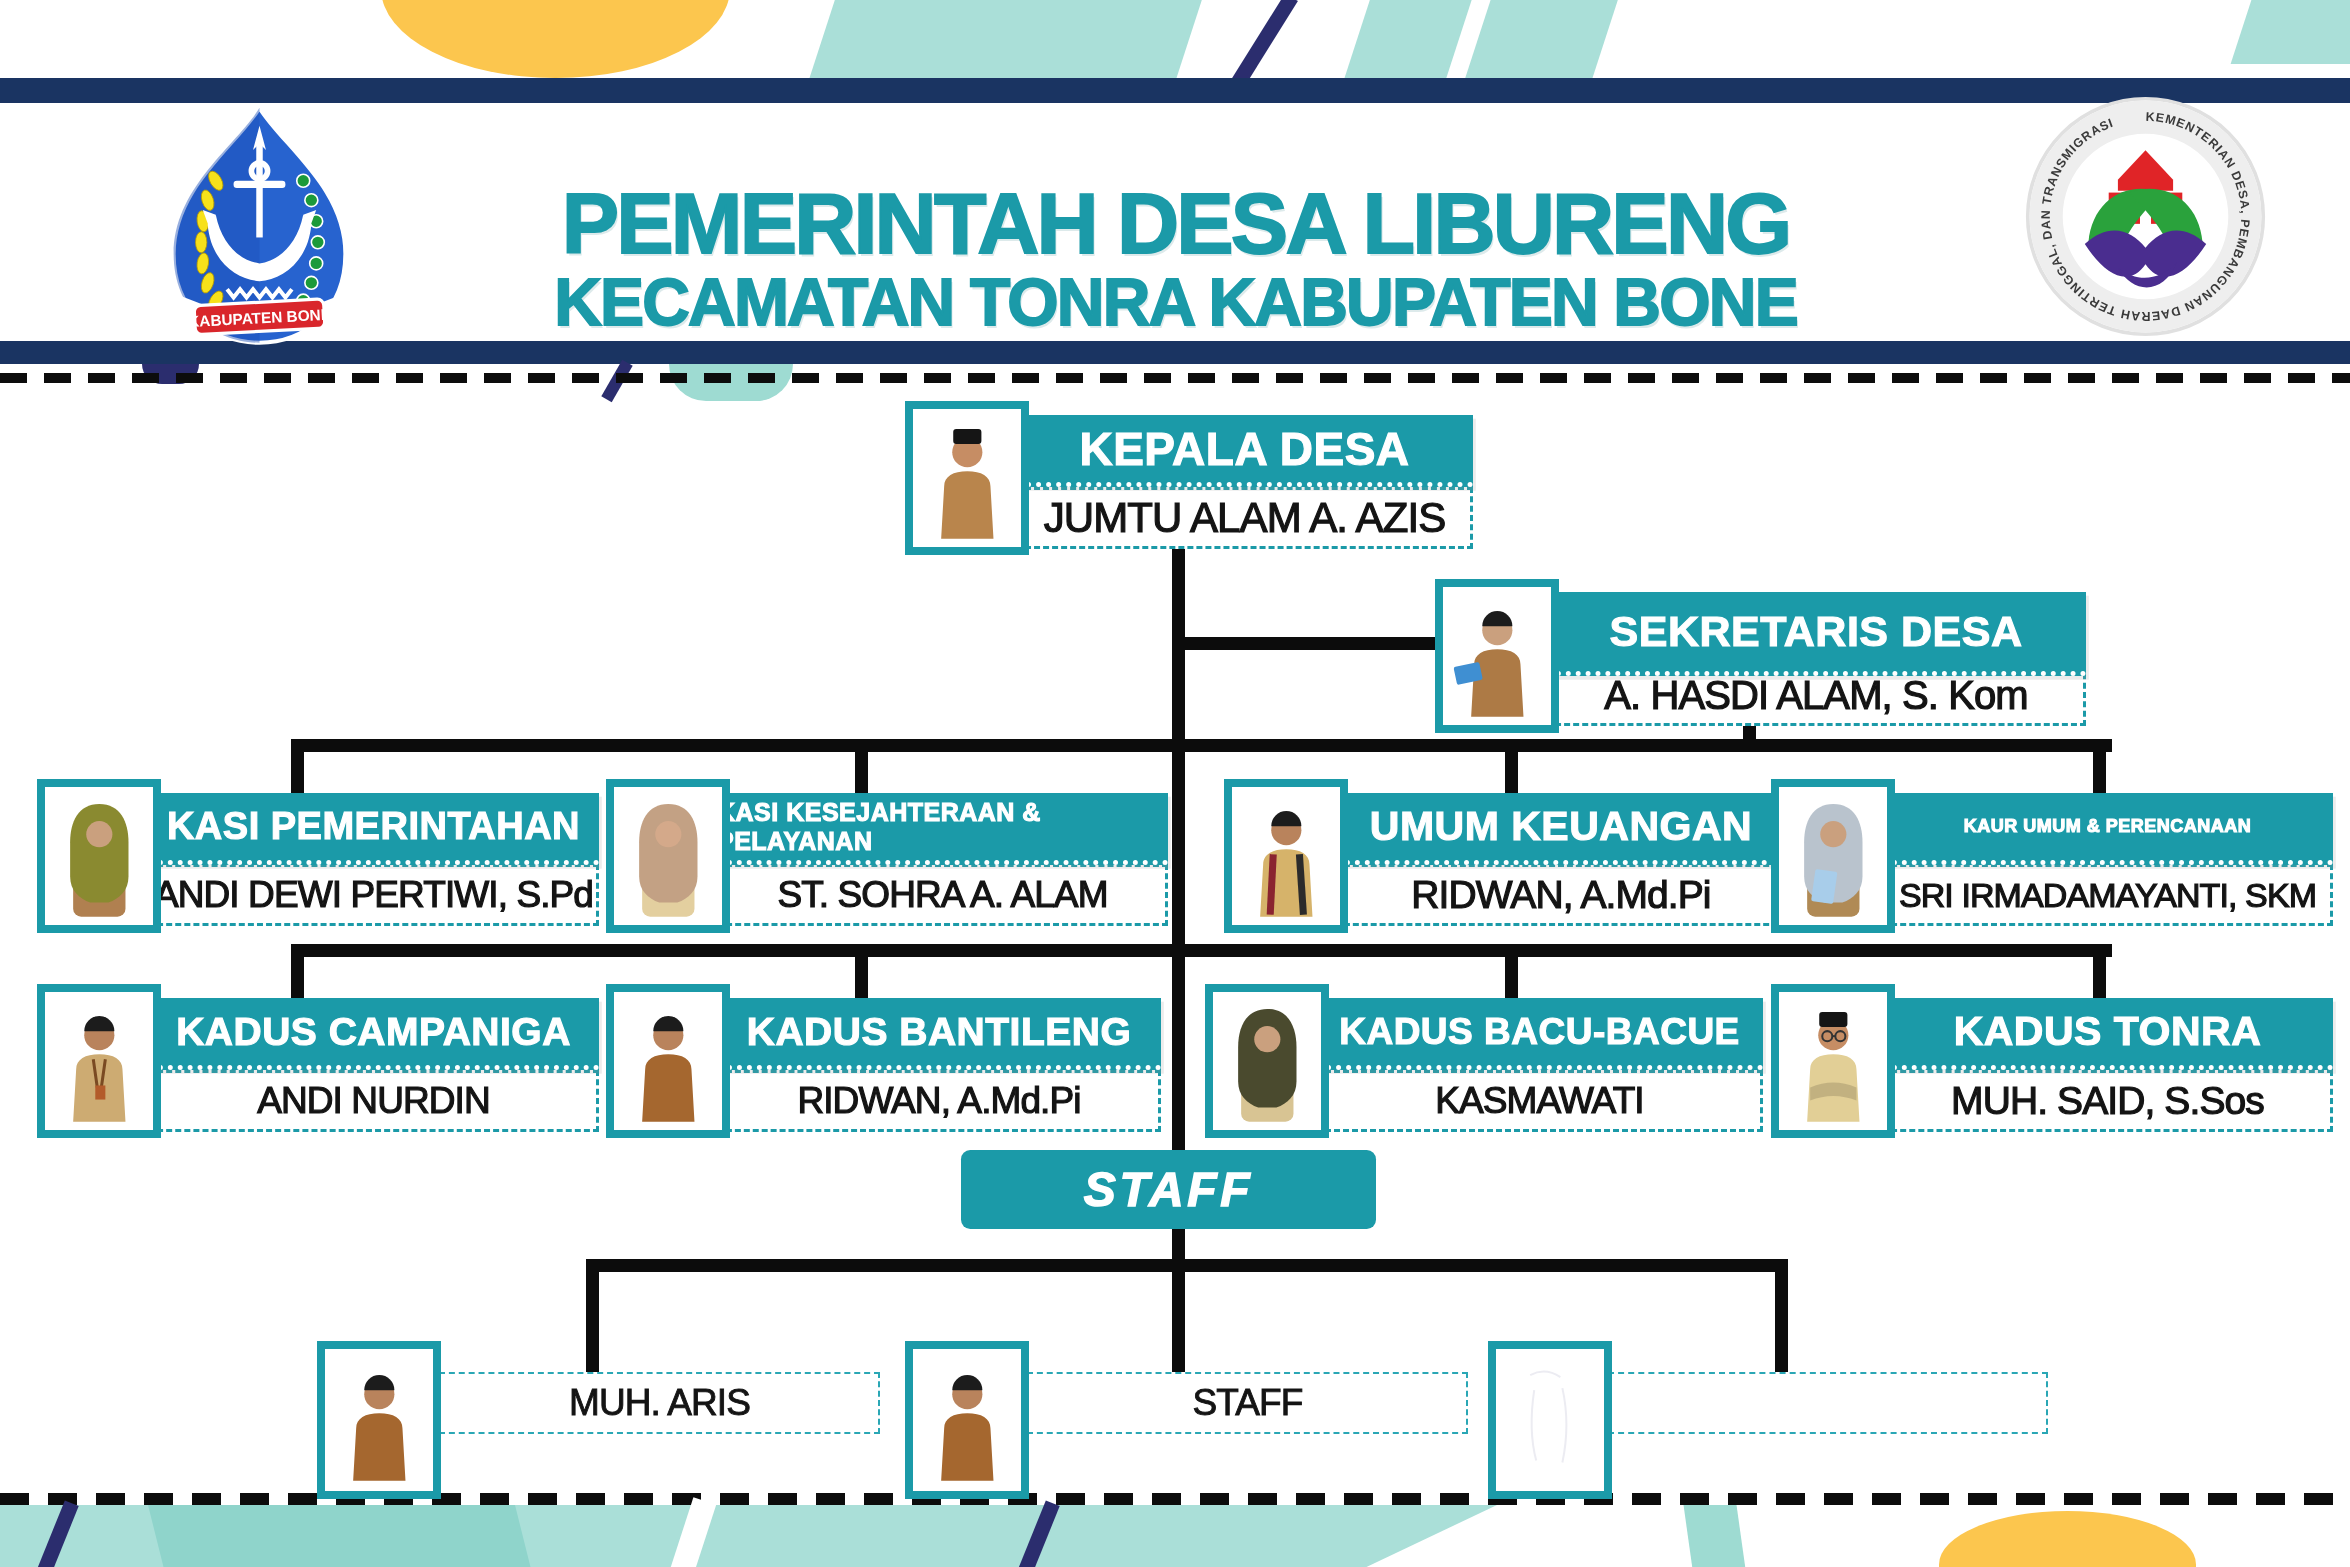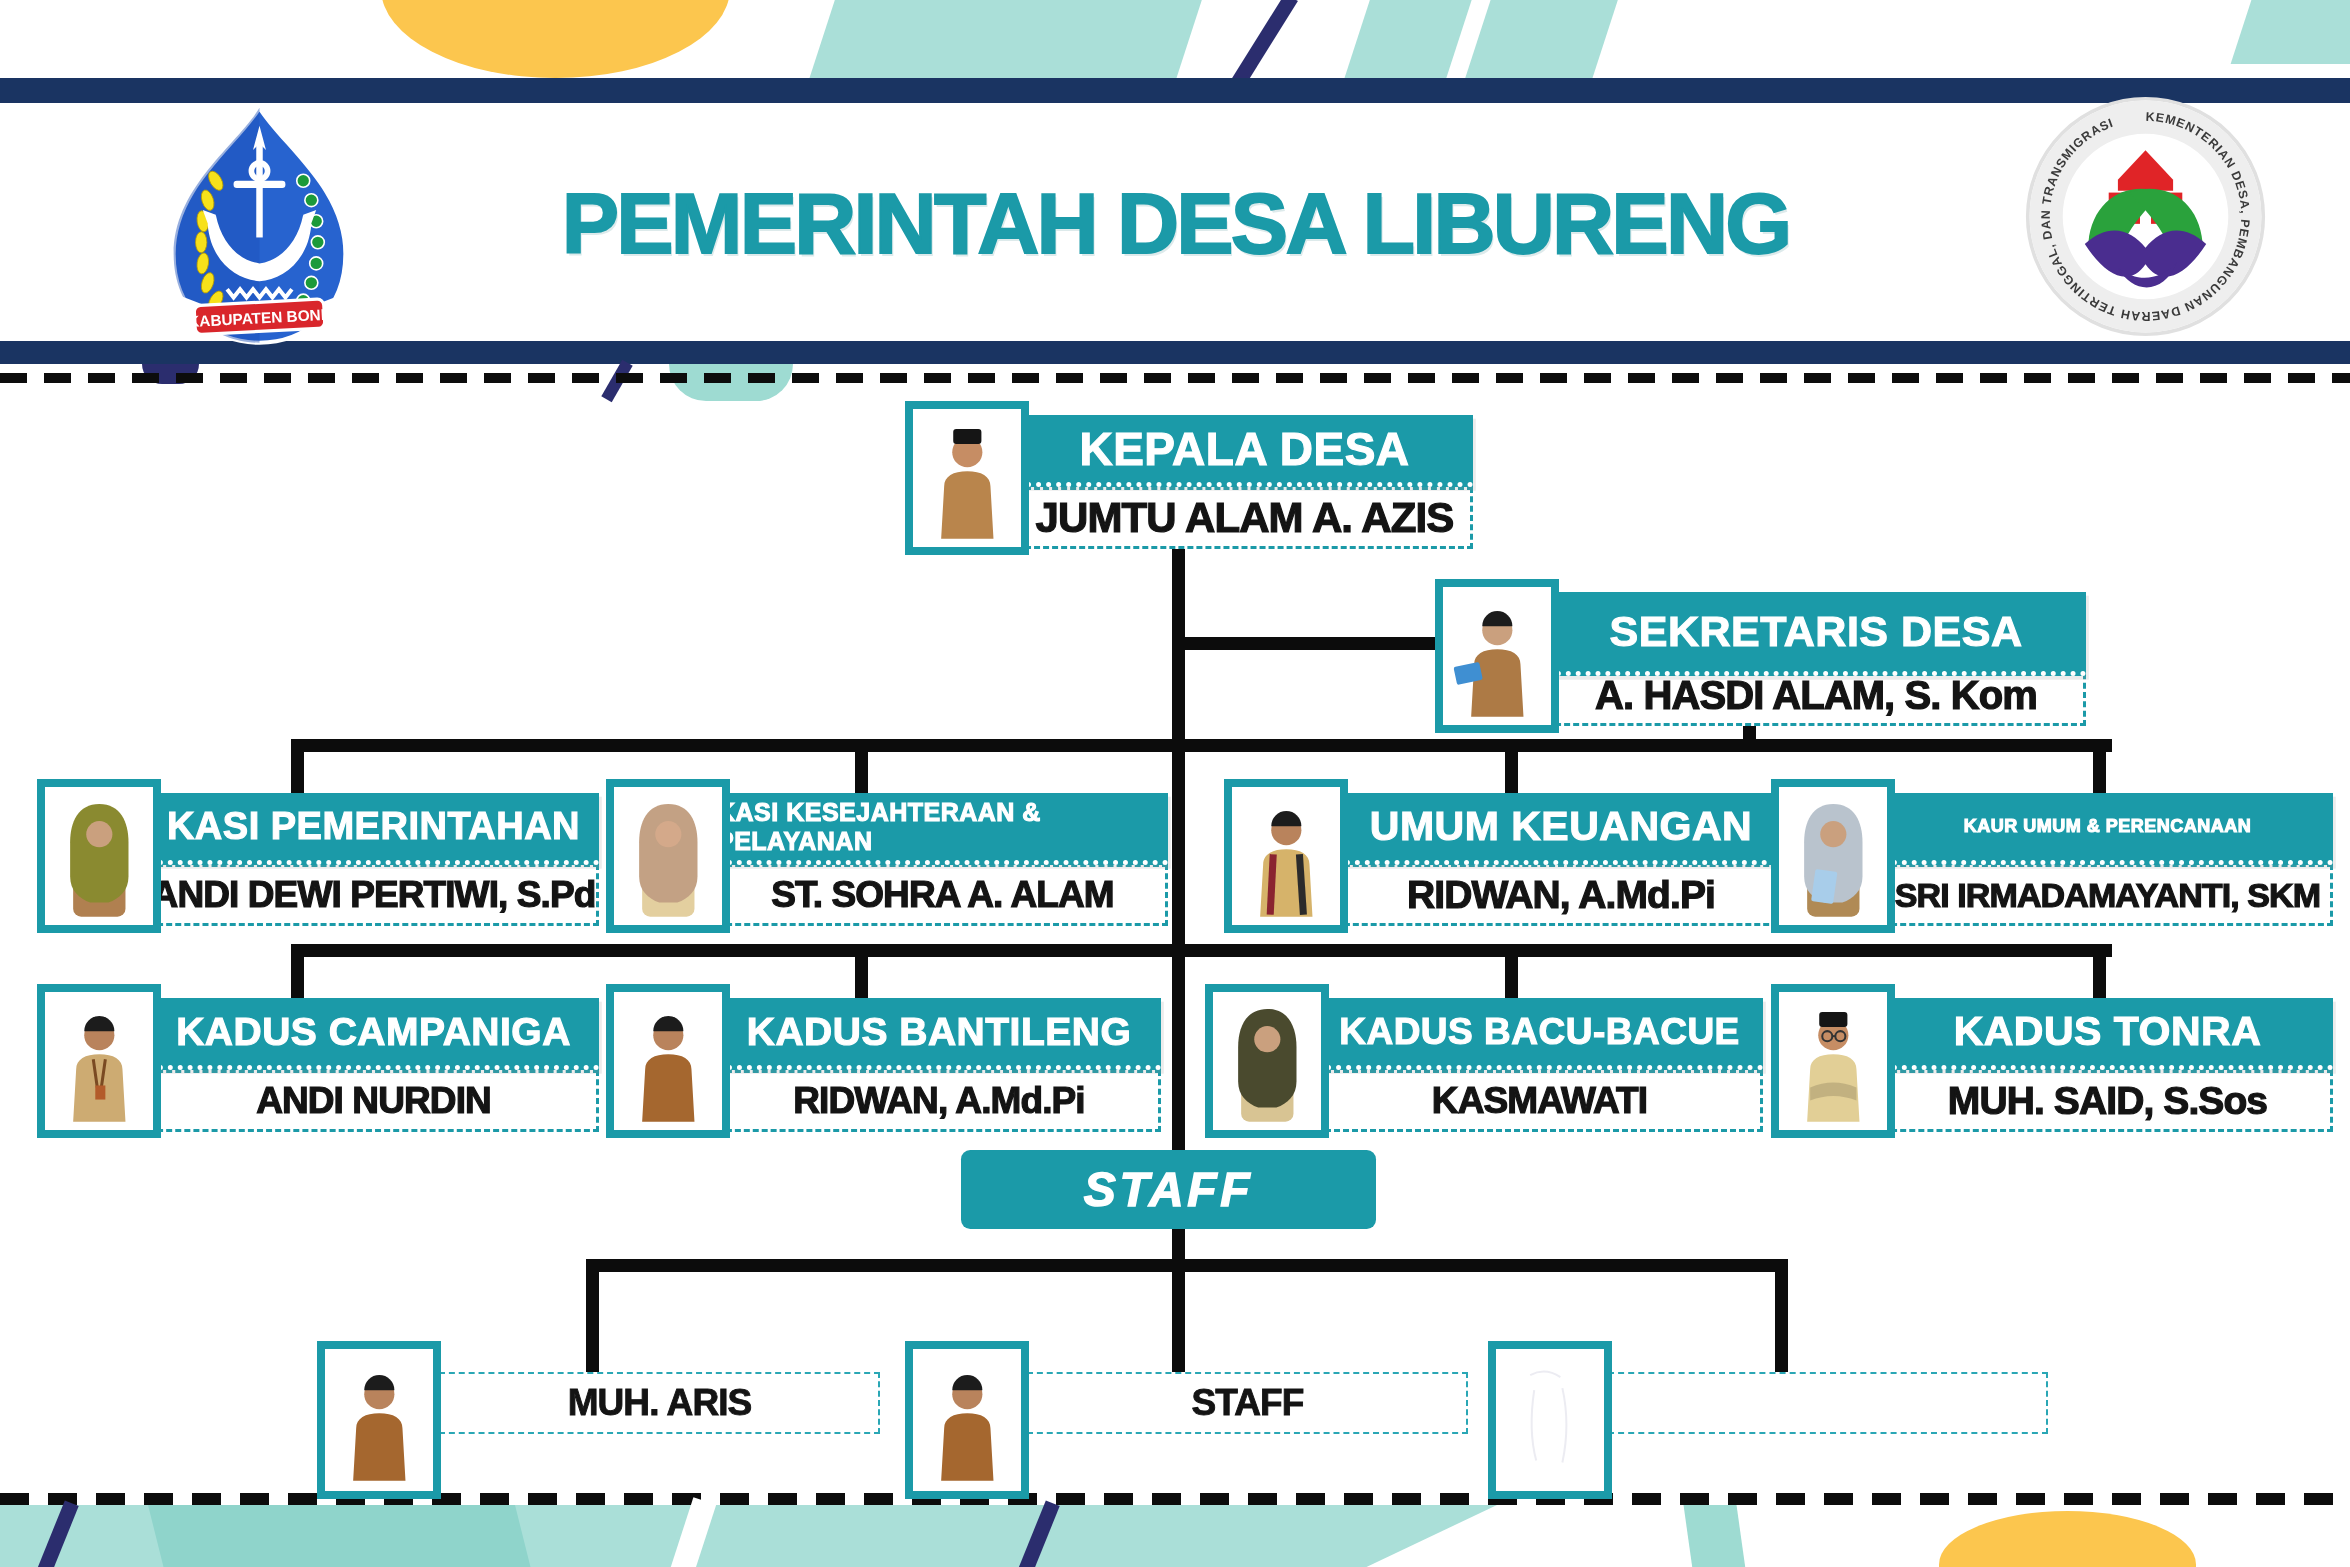--- a/index.html
+++ b/index.html
@@ -17,21 +17,21 @@
   .conn{position:absolute;background:#0c0c0c;z-index:1;}
   
   .node{position:absolute;left:0;top:0;}
   .pframe{position:absolute;background:#ffffff;border:8.3px solid #1b9aa8;box-sizing:border-box;
     z-index:5;padding:3.7px;}
   .pframe svg{width:100%;height:100%;display:block;}
   .tbox{position:absolute;background:#1b9aa8;color:#ffffff;display:flex;align-items:center;justify-content:center;
     font-weight:700;letter-spacing:0.5px;z-index:4;-webkit-text-stroke:1.1px #ffffff;
     border-bottom:5.5px dotted #ffffff;box-sizing:border-box;box-shadow:2.8px 3.7px 0 rgba(150,150,150,.18);}
   .nbox{position:absolute;background:#ffffff;border:3.7px dashed #1b9aa8;color:#141414;display:flex;align-items:center;justify-content:center;
-    font-weight:700;z-index:3;box-sizing:border-box;-webkit-text-stroke:1.2px #141414;letter-spacing:-0.9px;}
+    font-weight:400;z-index:3;box-sizing:border-box;-webkit-text-stroke:1.2px #141414;letter-spacing:-0.9px;}
   .nbox.thin{border:2.8px dashed #2aa7b5;-webkit-text-stroke:0.9px #141414;}
   .staffbox{position:absolute;background:#1b9aa8;color:#ffffff;display:flex;align-items:center;justify-content:center;
     font-weight:700;font-size:48px;letter-spacing:3.7px;z-index:4;border-radius:9.2px;font-style:italic;-webkit-text-stroke:1.4px #ffffff;}
 </style>
 </head>
 <body>
 
 <div id="stage">
 
   <div class="decor" style="left:381px;top:-101px;width:349px;height:179px;background:#fcc64e;border-radius:50%;"></div>
@@ -53,20 +53,21 @@
 
   <div class="decor" style="left:0;top:1505px;width:1497px;height:64px;background:#aadfd8;clip-path:polygon(0 0,100% 0,91% 100%,0 100%);"></div>
   <div class="decor" style="left:156px;top:1505px;width:367px;height:64px;background:#8fd4cb;transform:skewX(14deg);"></div>
   <div class="decor" style="left:680px;top:1499px;width:24px;height:83px;background:#ffffff;transform:rotate(18deg);"></div>
   <div class="decor" style="left:48px;top:1500px;width:14.7px;height:87px;background:#2b2d6e;transform:rotate(22deg);"></div>
   <div class="decor" style="left:1029px;top:1500px;width:14.7px;height:87px;background:#2b2d6e;transform:rotate(22deg);"></div>
   <div class="decor" style="left:1688px;top:1505px;width:53px;height:64px;background:#9edbd2;transform:skewX(8deg);"></div>
   <div class="decor" style="left:1939px;top:1511px;width:257px;height:119px;background:#fcc64e;border-radius:50% 50% 0 0 / 45% 45% 0 0;"></div>
 
   <div class="hdr-title" style="top:180px;font-size:86px;letter-spacing:-2.8px;">PEMERINTAH DESA LIBURENG</div>
+  <div class="hdr-title" style="top:269px;font-size:66px;letter-spacing:-1.8px;">KECAMATAN TONRA KABUPATEN BONE</div>
 
   <div class="decor" style="left:138px;top:103px;width:243px;height:243px;">
     <svg viewBox="0 0 264 300" width="243" height="243">
       <path d="M132 6 C104 52 26 104 26 186 C26 258 78 296 132 296 C186 296 238 258 238 186 C238 104 160 52 132 6 Z" fill="#2763cf" stroke="#ffffff" stroke-width="5"></path>
       <path d="M132 6 C104 52 26 104 26 186 C26 258 78 296 132 296 Z" fill="#1d50b8" opacity=".45"></path>
 
       <g fill="#f7e11a" stroke="#b79b00" stroke-width="1">
         <ellipse cx="78" cy="96" rx="7" ry="13" transform="rotate(-30 78 96)"></ellipse>
         <ellipse cx="68" cy="120" rx="7" ry="13" transform="rotate(-18 68 120)"></ellipse>
         <ellipse cx="62" cy="146" rx="7" ry="13" transform="rotate(-8 62 146)"></ellipse>

